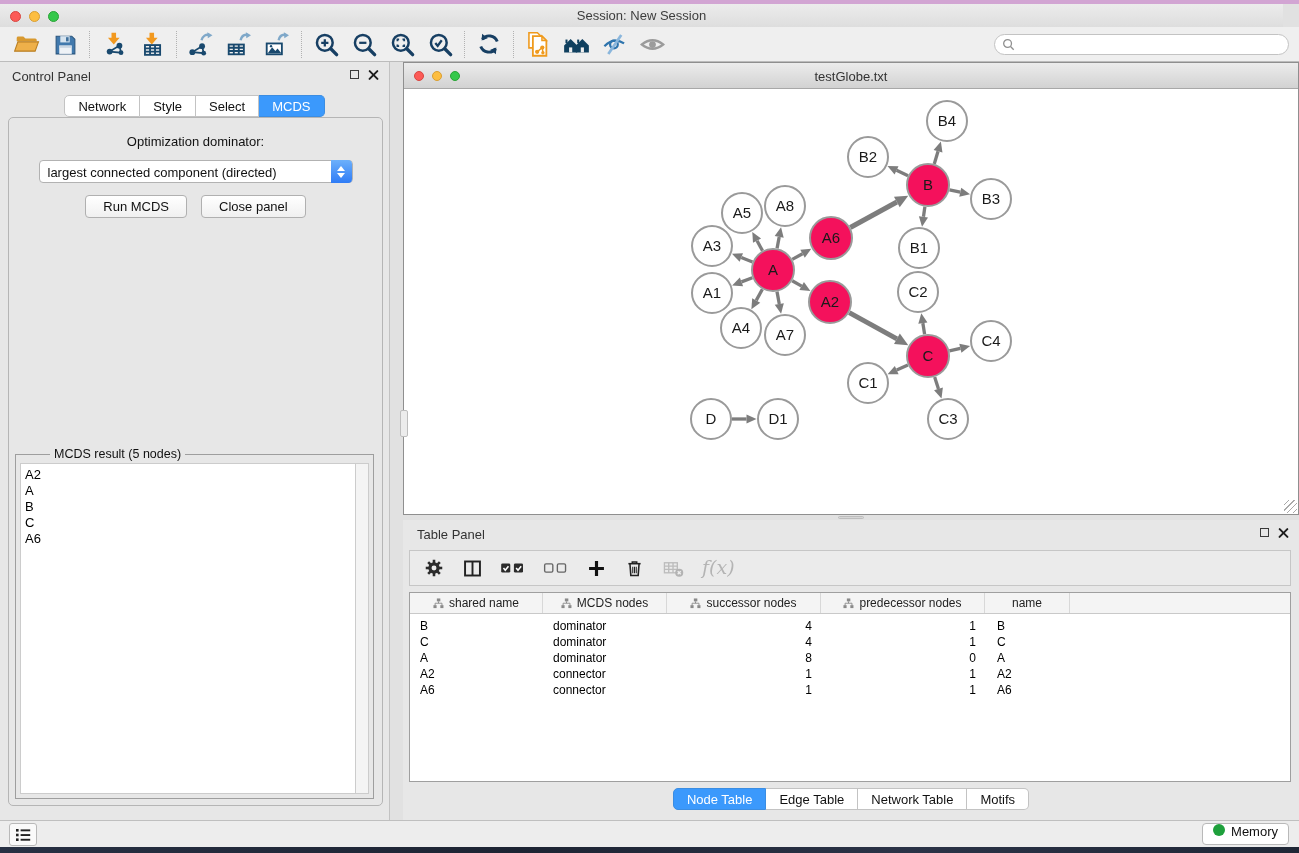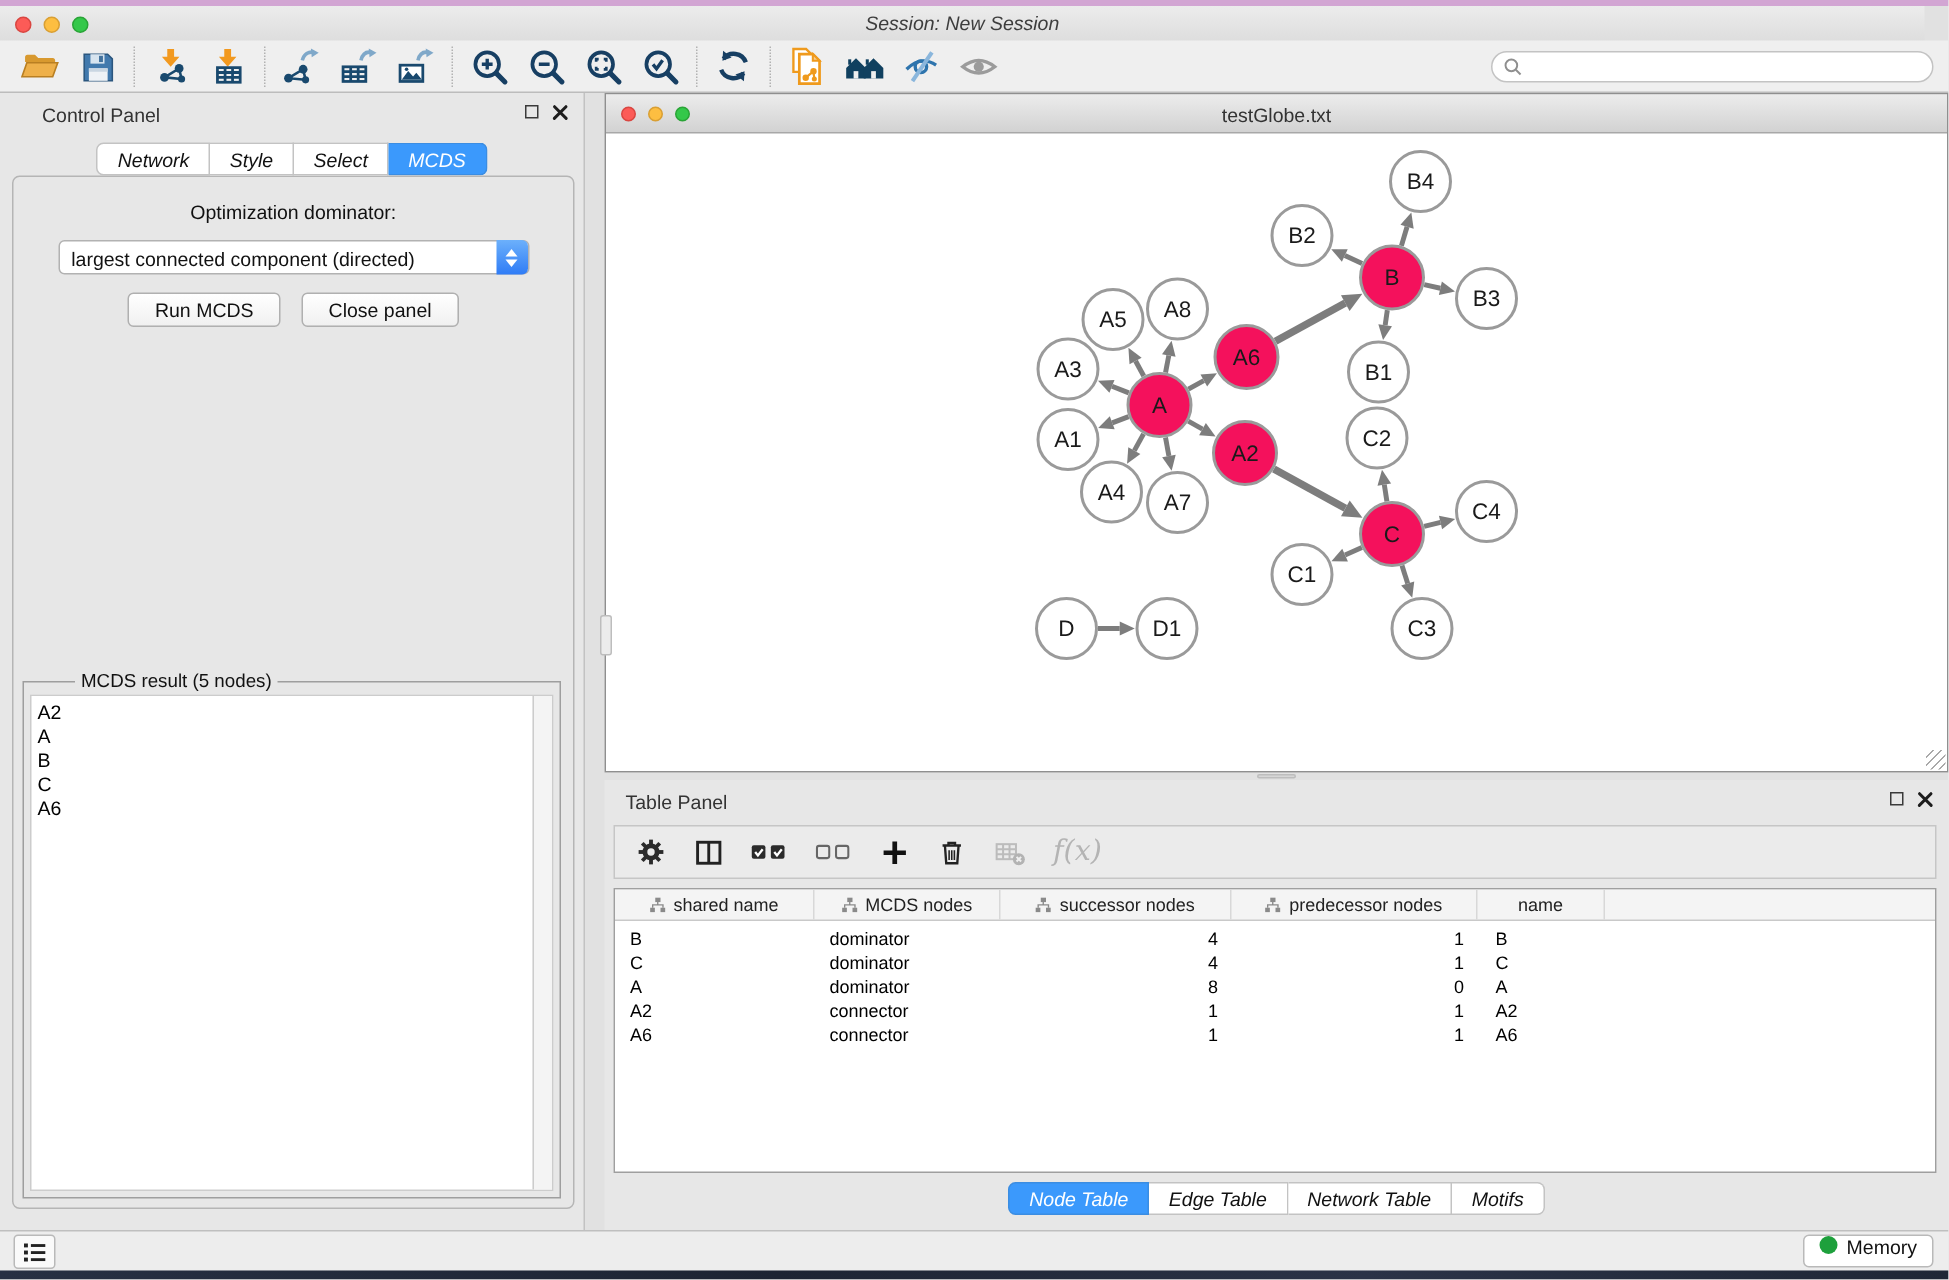--- a/index.html
+++ b/index.html
@@ -4,48 +4,48 @@
 <style>
   * { margin:0; padding:0; box-sizing:border-box; }
   body { font-family:"Liberation Sans","DejaVu Sans",sans-serif; }
   .screen { position:relative; width:1299px; height:853px; background:#e1e1e1; overflow:hidden; font-family:"Liberation Sans","DejaVu Sans",sans-serif; }
 
   
   .wp-top { position:absolute; left:0; top:0; right:0; height:4px; background:#d2a5d3; }
   .wp-bottom { position:absolute; left:0; bottom:0; right:0; height:6px; background:linear-gradient(90deg,#273043,#1d2433 40%,#2b3347 70%,#1f2736); }
 
   
-  .titlebar { position:absolute; left:0; top:4px; right:16px; height:39px; background:linear-gradient(#ececec,#d4d4d4); border-bottom:1px solid #b3b3b3;font-style:italic; }
+  .titlebar { position:absolute; left:0; top:4px; right:16px; height:39px; background:linear-gradient(#ececec,#d4d4d4); border-bottom:1px solid #b3b3b3; }
   .titlebar .title { position:absolute; left:0; right:0; top:4px; text-align:center; font-size:13px; color:#3d3d3d; }
   .lights { position:absolute; display:flex; gap:8px; }
   .titlebar .lights { left:10px; top:7px; }
   .light { width:11px; height:11px; border-radius:50%; }
   .light.red { background:#fc5b57; border:1px solid #d94641; }
   .light.yellow { background:#fdbe41; border:1px solid #d99f33; }
   .light.green { background:#34c84a; border:1px solid #29a436; }
 
   
   .toolbar { position:absolute; left:0; top:27px; right:0; height:35px; background:#efefef; border-bottom:1px solid #bcbcbc; display:flex; align-items:center; padding-left:8px; }
   .tbtn { width:38px; height:31px; display:flex; align-items:center; justify-content:center; }
   .tb-sep { width:1px; height:27px; border-left:1px dotted #b2b2b2; margin:0 5px; }
   .searchbox { margin-left:auto; margin-right:10px; width:295px; height:21px; background:#fff; border:1px solid #c3c3c3; border-radius:11px; display:flex; align-items:center; padding-left:7px; }
   .searchbox input { border:none; outline:none; background:transparent; font-size:12px; width:250px; margin-left:4px; font-family:"Liberation Sans",sans-serif; }
 
   
   .control-panel { position:absolute; left:0; top:62px; width:390px; bottom:33px; background:#e7e7e7; border-right:1px solid #c2c2c2; }
   .panel-header { position:relative; height:26px; }
-  .panel-title { position:absolute; left:28px; top:7px; font-size:13px; color:#333; }
+  .panel-title { position:absolute; left:12px; top:7px; font-size:13px; color:#333; }
   .panel-btns { position:absolute; right:10px; top:7px; display:flex; gap:9px; align-items:center; }
   .float-box { width:9px; height:9px; border:1.5px solid #3a3a3a; display:inline-block; }
   .close-x { width:11px; height:11px; position:relative; display:inline-block; }
   .close-x::before,.close-x::after { content:""; position:absolute; left:-1px; top:4.5px; width:13px; height:2.2px; background:#1d1d1d; border-radius:1px; }
   .close-x::before { transform:rotate(45deg); } .close-x::after { transform:rotate(-45deg); }
 
   .seg { display:flex; justify-content:center; }
-  .seg .segbtn { height:22px; padding:0 13px; font-size:13px; background:#fff; border:1px solid #c3c3c3; border-left:none; color:#111; display:flex; align-items:center;font-style:italic; }
+  .seg .segbtn { height:22px; padding:0 13px; font-size:13px; background:#fff; border:1px solid #c3c3c3; border-left:none; color:#111; display:flex; align-items:center; }
   .seg .segbtn:first-child { border-left:1px solid #c3c3c3; border-radius:5px 0 0 5px; }
   .seg .segbtn:last-child { border-radius:0 5px 5px 0; }
   .seg .segbtn.active { background:#3b99fc; border-color:#3b8de2; color:#fff; }
   .cp-tabs { position:absolute; left:0; right:0; top:33px; z-index:2; }
 
   .tabpane { position:absolute; left:8px; right:6px; top:55px; bottom:14px; border:1px solid #b5b5b5; border-radius:5px; background:#e7e7e7; }
   .opt-label { margin-top:16px; text-align:center; font-size:13px; color:#111; }
   .combo { position:relative; margin:11px auto 0; width:314px; height:23px; background:#fff; border:1px solid #b2b2b2; border-radius:4px; }
   .combo .val { position:absolute; left:8px; top:4px; font-size:13px; color:#111; white-space:nowrap; }
   .combo .spin { position:absolute; right:0; top:-1px; bottom:-1px; width:21px; background:linear-gradient(#6cb0fb,#2f7cf6); border-radius:0 4px 4px 0; display:flex; flex-direction:column; align-items:center; justify-content:center; gap:2px; }

